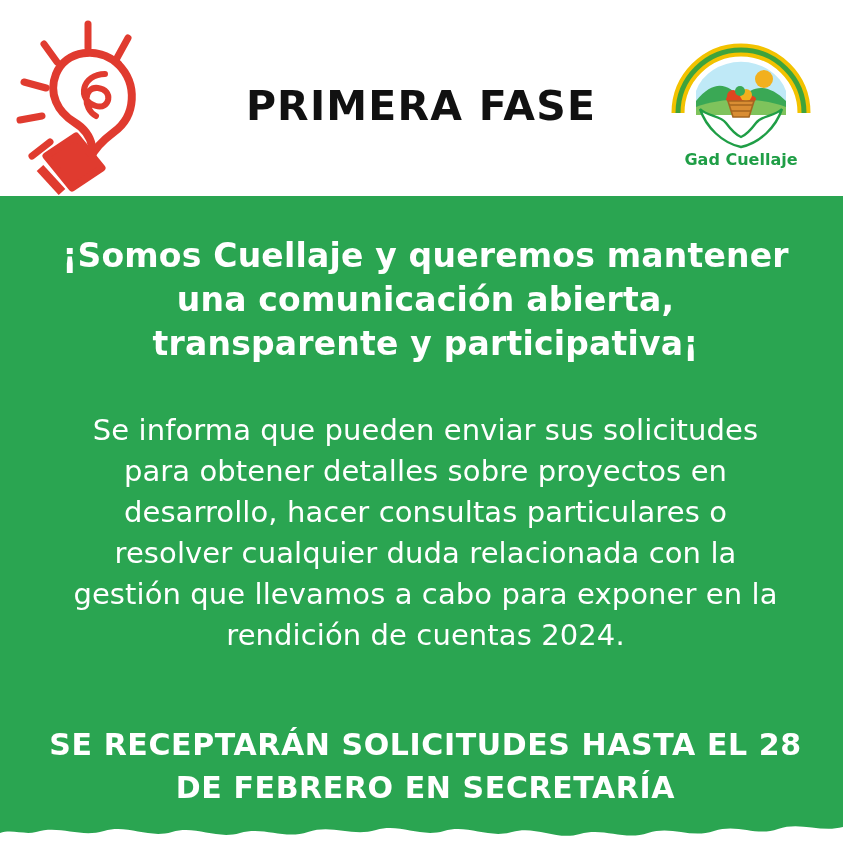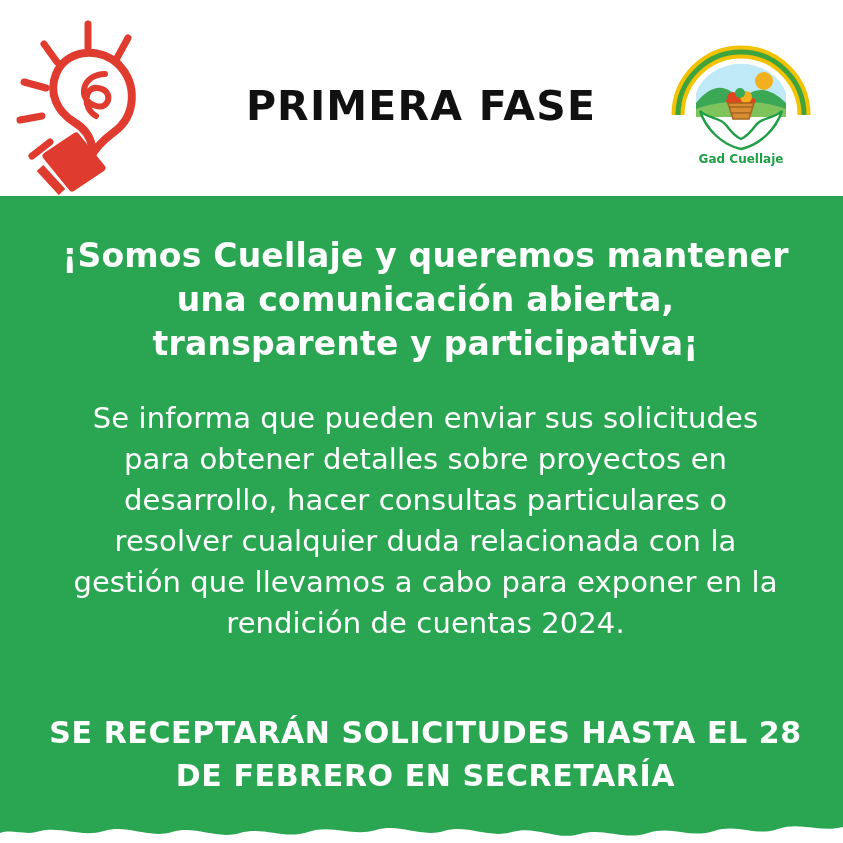--- a/index.html
+++ b/index.html
@@ -64,21 +64,21 @@
   }
   .logo-mark {
     width: 150px;
     height: 112px;
     margin: 0 auto;
     position: relative;
   }
   .logo-text1 {
     font-family: "DejaVu Sans", sans-serif;
     font-weight: 700;
-    font-size: 12px;
+    font-size: 16px;
     color: #1f9e46;
     line-height: 1.15;
     margin-top: -4px;
   }
   .logo-text2 {
     font-family: "DejaVu Sans", sans-serif;
     font-weight: 700;
     font-size: 17px;
     color: #0f6fb8;
     line-height: 1.2;
@@ -103,21 +103,21 @@
     letter-spacing: 0.2px;
     margin: 0 auto;
     max-width: 740px;
   }
 
   .paragraph {
     font-family: "DejaVu Sans", sans-serif;
     font-weight: 400;
     font-size: 29px;
     line-height: 1.42;
-    margin: 32px auto 0 auto;
+    margin: 44px auto 0 auto;
     max-width: 720px;
     letter-spacing: 0.1px;
   }
 
   .footnote {
     font-family: "DejaVu Sans", sans-serif;
     font-weight: 900;
     font-size: 30px;
     line-height: 1.45;
     letter-spacing: 0.6px;

